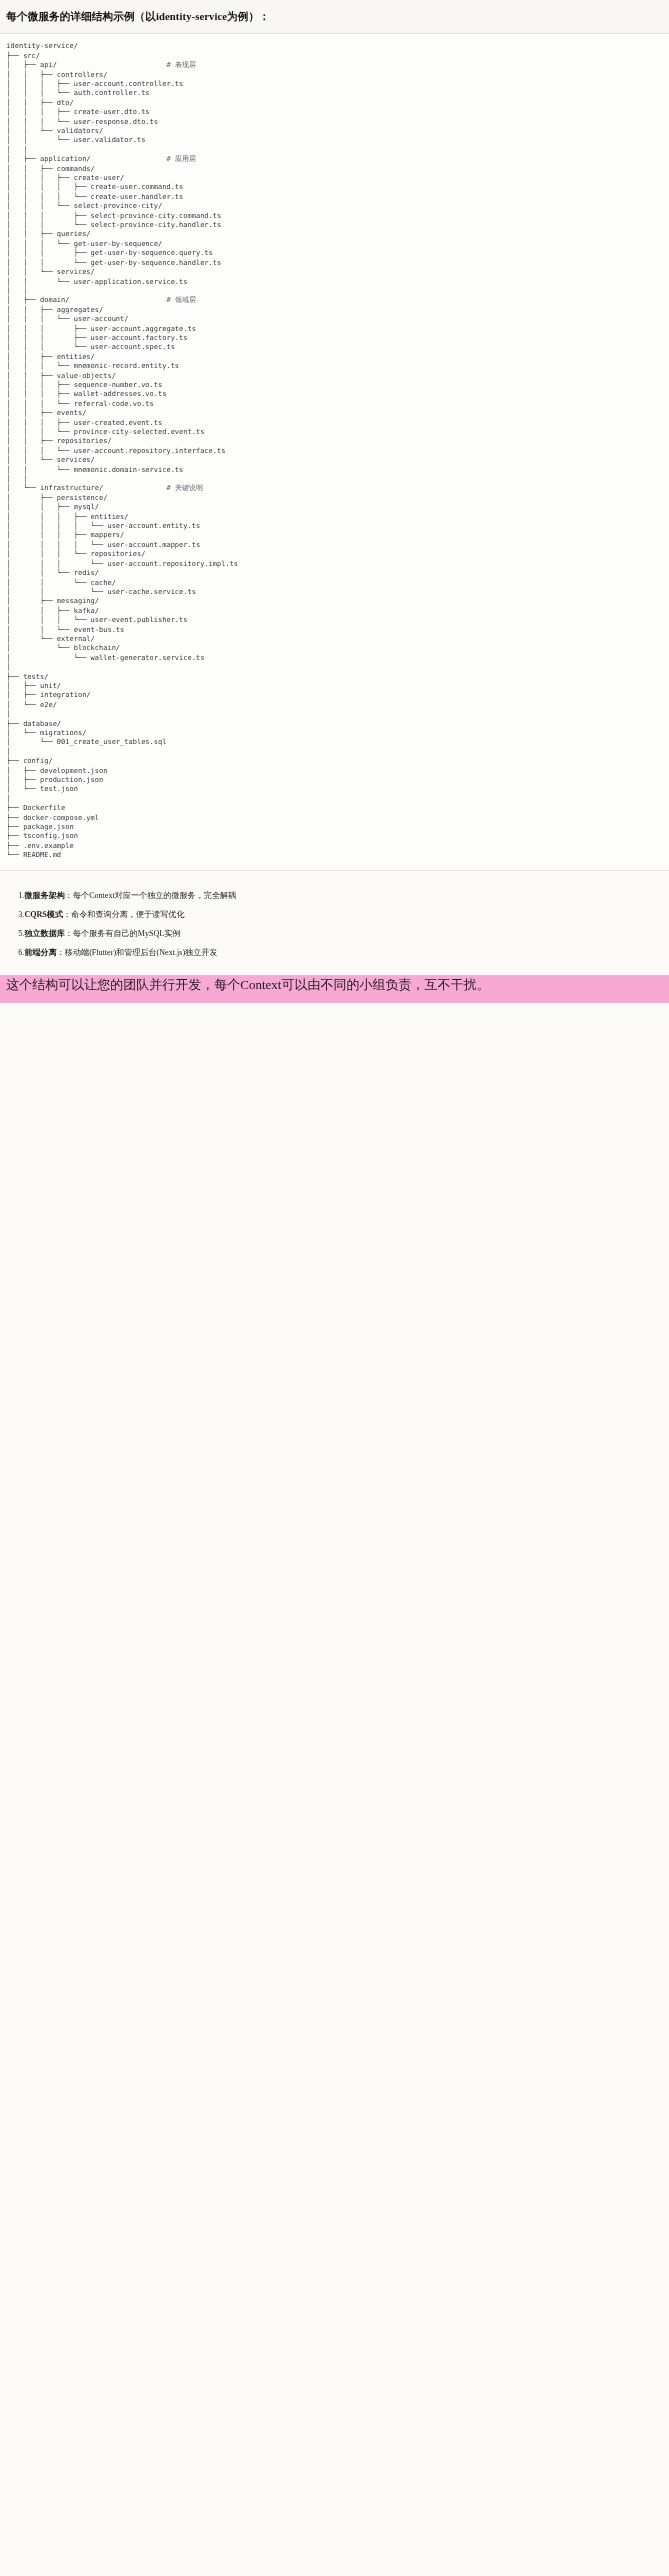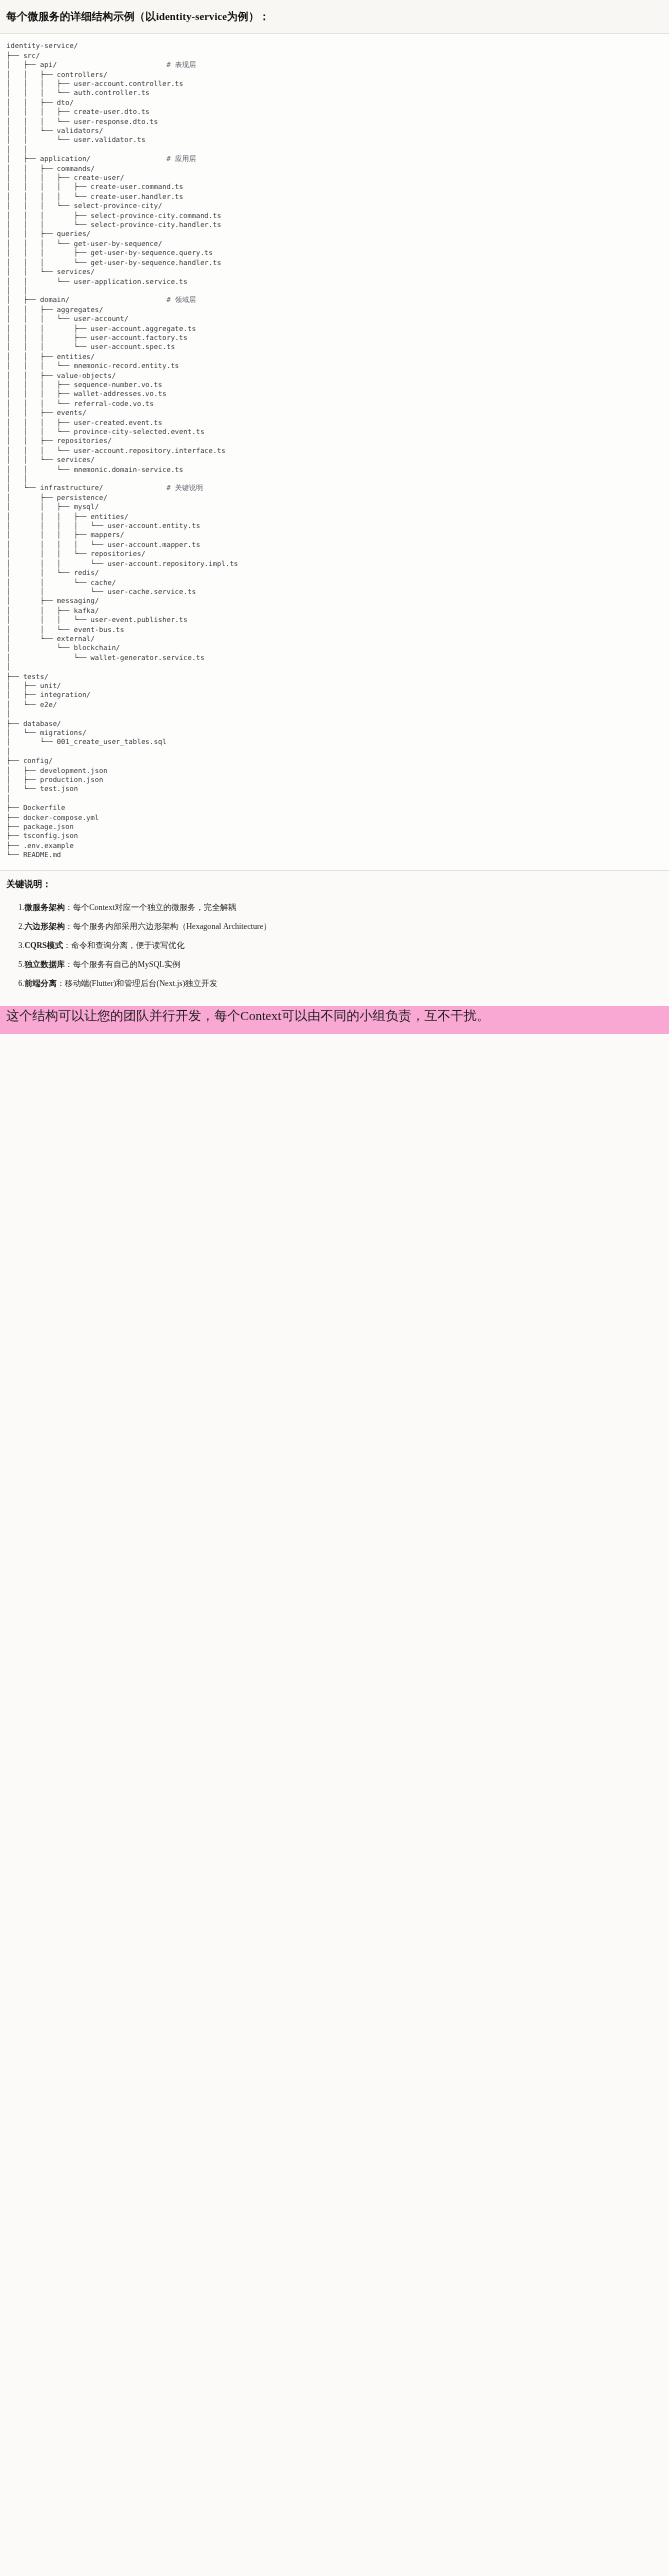--- a/index.html
+++ b/index.html
@@ -176,31 +176,27 @@
 │
 ├── Dockerfile
 ├── docker-compose.yml
 ├── package.json
 ├── tsconfig.json
 ├── .env.example
 └── README.md</pre>
 </div>
 
 <div class="keypoints">
-  <h3 class="kp-title">关键说明：</h3>
 
   <div class="kp-list">
 
     <div class="kp-item">
       <span class="kp-num">1.</span><span class="kp-term">微服务架构</span><span class="kp-sep">：</span><span class="kp-desc">每个Context对应一个独立的微服务，完全解耦</span>
     </div>
 
-    <div class="kp-item">
-      <span class="kp-num">2.</span><span class="kp-term">六边形架构</span><span class="kp-sep">：</span><span class="kp-desc">每个服务内部采用六边形架构（Hexagonal Architecture）</span>
-    </div>
 
     <div class="kp-item">
       <span class="kp-num">3.</span><span class="kp-term">CQRS模式</span><span class="kp-sep">：</span><span class="kp-desc">命令和查询分离，便于读写优化</span>
     </div>
 
 
     <div class="kp-item">
       <span class="kp-num">5.</span><span class="kp-term">独立数据库</span><span class="kp-sep">：</span><span class="kp-desc">每个服务有自己的MySQL实例</span>
     </div>
 

